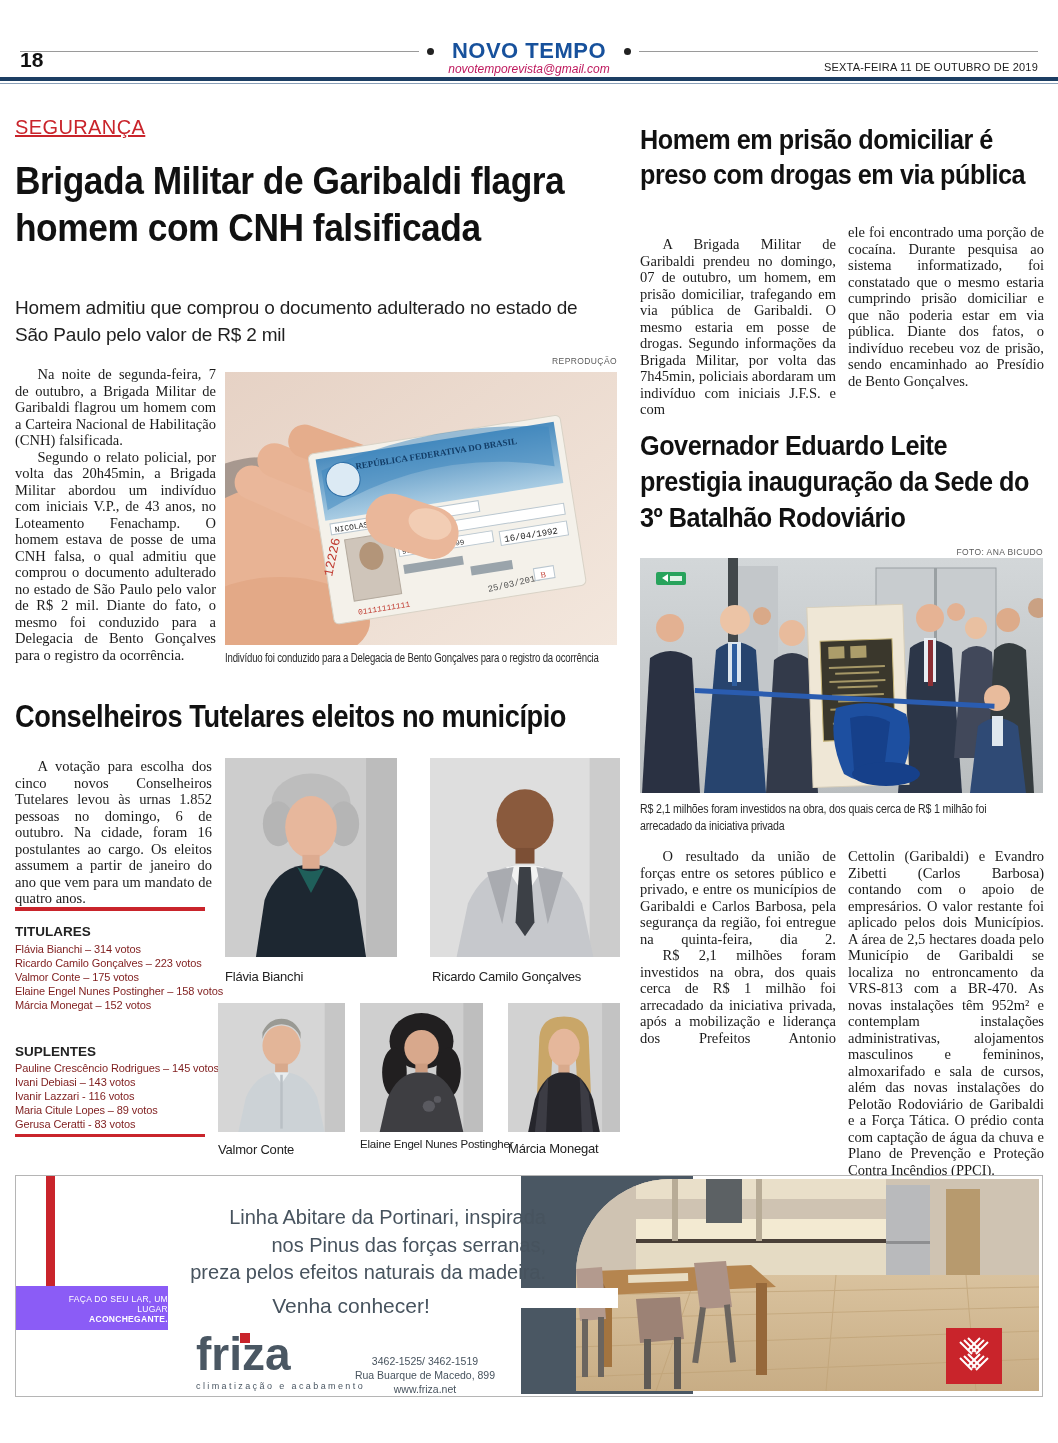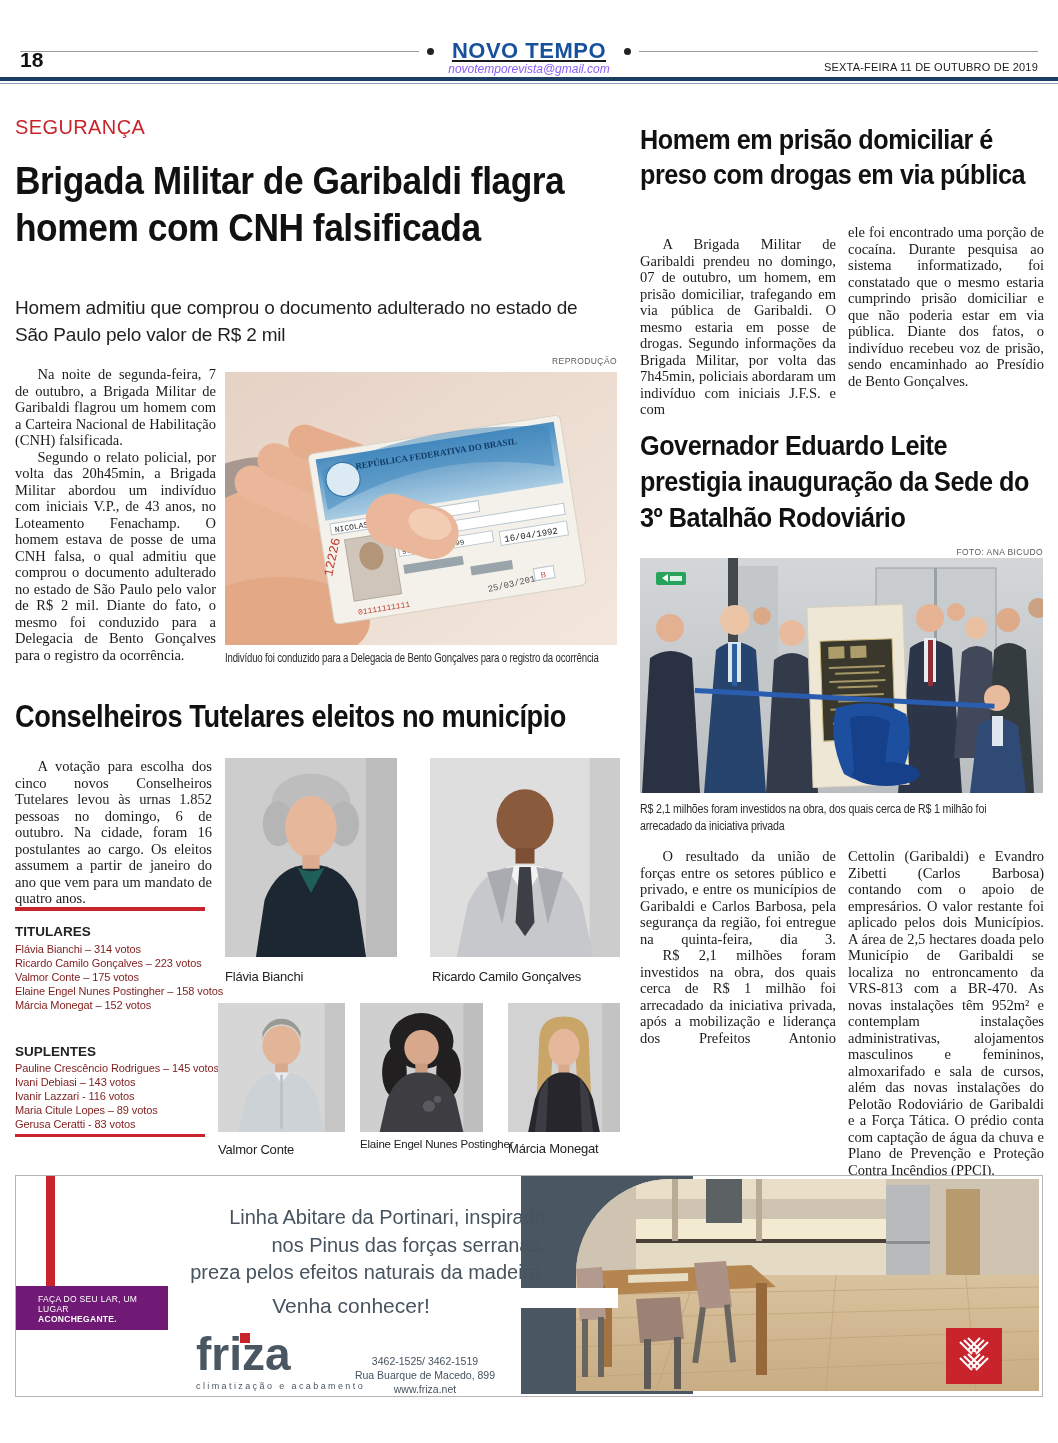--- a/index.html
+++ b/index.html
@@ -1,51 +1,51 @@
 <!DOCTYPE html>
 <html lang="pt"><head>
 <meta charset="utf-8">
 <style>
   html,body{margin:0;padding:0;background:#ffffff;}
   #page{position:relative;width:1058px;height:1443px;background:#fff;overflow:hidden;
         font-family:"Liberation Sans",sans-serif;color:#1a1a1a;}
   .abs{position:absolute;}
   
-  .mast-row{top:38px;left:20px;width:1018px;display:flex;align-items:center;gap:8px;text-decoration:underline;}
+  .mast-row{top:38px;left:20px;width:1018px;display:flex;align-items:center;gap:8px;}
   .mast-line{flex:1;height:1px;background:#9a9a9a;position:relative;}
   .mast-dot{width:7px;height:7px;border-radius:50%;background:#222;flex:0 0 auto;}
   .masthead{font-size:22px;font-weight:bold;color:#17519c;letter-spacing:.5px;padding:0 10px;}
   .pagenum{top:48px;left:20px;font-size:21px;font-weight:bold;color:#111;}
-  .mast-email{top:62px;left:0;width:1058px;text-align:center;font-size:12px;font-style:italic;color:#8b5cf6;}
+  .mast-email{top:62px;left:0;width:1058px;text-align:center;font-size:12px;font-style:italic;color:#be185d;}
   .mast-date{top:61px;right:20px;font-size:11px;color:#222;letter-spacing:.2px;}
   .navy-band{top:77px;left:0;width:1058px;height:4px;background:#1c3e63;}
   .navy-thin{top:83px;left:0;width:1058px;height:1px;background:#8aa0b8;}
   
-  .kicker{font-size:20px;color:#c9242b;letter-spacing:.4px;}
+  .kicker{font-size:20px;color:#c9242b;letter-spacing:.4px;text-decoration:underline;}
   .h1{font-weight:bold;color:#111;letter-spacing:-.5px;transform:scaleX(.93);transform-origin:left top;}
   .deck{font-size:19px;color:#1f1f1f;line-height:1.4;letter-spacing:-.2px;}
   .serif{font-family:"Liberation Serif",serif;font-size:14.5px;line-height:1.14;
          text-align:justify;color:#1b1b1b;}
   .serif p{margin:0;text-indent:1.55em;}
   .serif p.noindent{text-indent:0;}
   .cont{text-align-last:justify;}
   .credit{font-size:8.5px;color:#5a5a5a;letter-spacing:.4px;text-align:right;}
   .caption{font-size:12px;color:#2b2b2b;letter-spacing:-.2px;transform:scaleX(.8);transform-origin:left top;white-space:nowrap;}
   .caption2{font-size:12.5px;color:#2b2b2b;letter-spacing:-.2px;transform:scaleX(.85);transform-origin:left top;line-height:1.35;}
   .pcaption{font-size:13px;color:#222;letter-spacing:-.2px;}
   .redline{background:#c9242b;}
   .listhead{font-size:13.5px;font-weight:bold;color:#222;}
   .votelist{font-size:11px;color:#7f1d1d;line-height:1.18;letter-spacing:-.1px;}
   .votelist div{margin:0 0 1px 0;}
   .photo-frame{background:#d8d8d8;overflow:hidden;}
   
   .ad-box{left:15px;top:1175px;width:1026px;height:220px;border:1px solid #b5b5b5;background:#fff;}
   .ad-headline{color:#47535e;font-size:20px;line-height:1.38;text-align:right;}
   .ad-cta{color:#47535e;font-size:21px;text-align:center;}
-  .ad-red-box{background:#701a75;color:#fff;}
+  .ad-red-box{background:#8b5cf6;color:#fff;text-align:right;}
   .ad-tag1{font-size:8.5px;letter-spacing:.3px;}
   .ad-tag2{font-size:8.5px;font-weight:bold;letter-spacing:.3px;}
   .brand{font-size:46px;font-weight:bold;color:#4a5763;letter-spacing:0px;line-height:1;}
   .brand-sub{font-size:9px;color:#4a5763;letter-spacing:2.4px;}
   .ad-contact{font-size:10.5px;color:#47535e;line-height:1.35;text-align:center;}
   svg{display:block;}
 </style>
 </head>
 <body>
 
@@ -209,21 +209,21 @@
 
       <rect x="55" y="130" width="300" height="5" fill="#2a5cb0" transform="rotate(3 55 130)"></rect>
       <path d="M196,150 q40,-12 70,6 q10,30 -6,62 q-30,14 -56,-2 q-16,-36 -8,-66 z" fill="#1d4fa0"></path>
       <path d="M210,160 q22,-6 40,4 l-6,48 q-16,8 -30,0 z" fill="#16408a"></path>
       <ellipse cx="246" cy="216" rx="34" ry="12" fill="#16408a"></ellipse>
     </svg>
   </div>
   <div class="abs caption2" style="left:640px;top:801px;width:460px;">R$ 2,1 milhões foram investidos na obra, dos quais cerca de R$ 1 milhão foi arrecadado da iniciativa privada</div>
 
   <div class="abs serif cont" style="left:640px;top:848px;width:196px;">
-    <p>O resultado da união de forças entre os setores público e privado, e entre os municípios de Garibaldi e Carlos Barbosa, pela segurança da região, foi entregue na quinta-feira, dia 3.</p>
+    <p>O resultado da união de forças entre os setores público e privado, e entre os municípios de Garibaldi e Carlos Barbosa, pela segurança da região, foi entregue na quinta-feira, dia 2.</p>
     <p>R$ 2,1 milhões foram investidos na obra, dos quais cerca de R$ 1 milhão foi arrecadado da iniciativa privada, após a mobilização e liderança dos Prefeitos Antonio</p>
   </div>
   <div class="abs serif" style="left:848px;top:848px;width:196px;">
     <p class="noindent">Cettolin (Garibaldi) e Evandro Zibetti (Carlos Barbosa) contando com o apoio de empresários. O valor restante foi aplicado pelos dois Municípios. A área de 2,5 hectares doada pelo Município de Garibaldi se localiza no entroncamento da VRS-813 com a BR-470. As novas instalações têm 952m² e contemplam instalações administrativas, alojamentos masculinos e femininos, almoxarifado e sala de cursos, além das novas instalações do Pelotão Rodoviário de Garibaldi e a Força Tática. O prédio conta com captação de água da chuva e Plano de Prevenção e Proteção Contra Incêndios (PPCI).</p>
   </div>
 
   <div class="abs h1" style="left:15px;top:696px;width:700px;font-size:32px;line-height:40px;transform:scaleX(.85);">Conselheiros Tutelares eleitos no município</div>
   <div class="abs serif" style="left:15px;top:758px;width:197px;">
     <p>A votação para escolha dos cinco novos Conselheiros Tutelares levou às urnas 1.852 pessoas no domingo, 6 de outubro. Na cidade, foram 16 postulantes ao cargo. Os eleitos assumem a partir de janeiro do ano que vem para um mandato de quatro anos.</p>
   </div>

